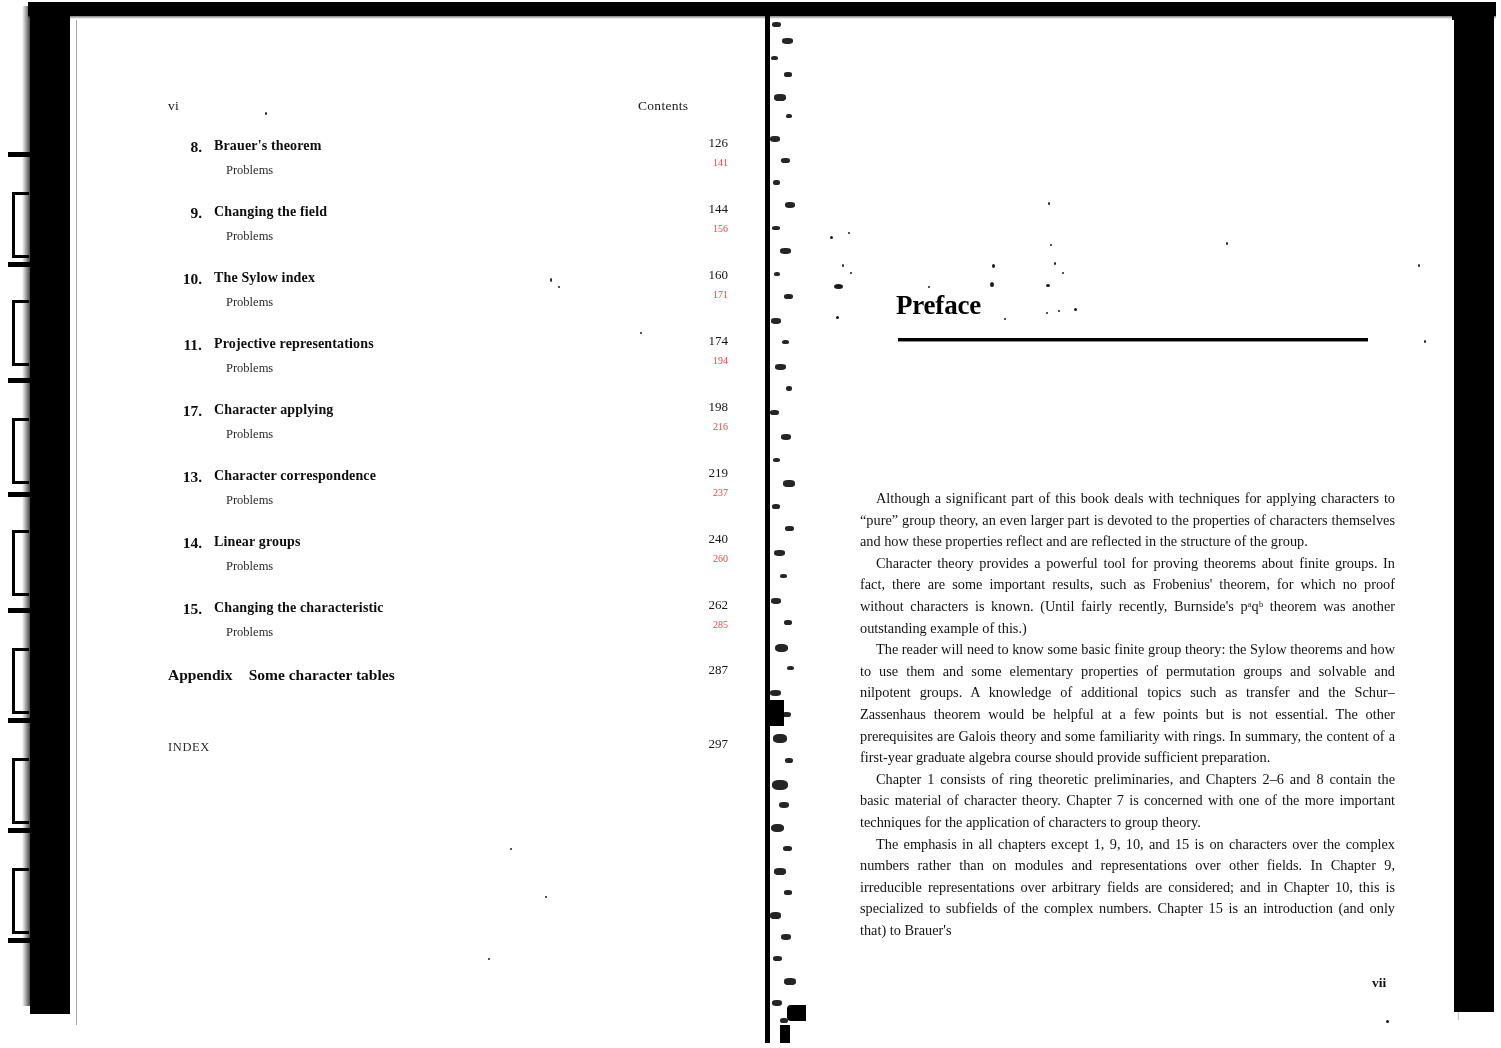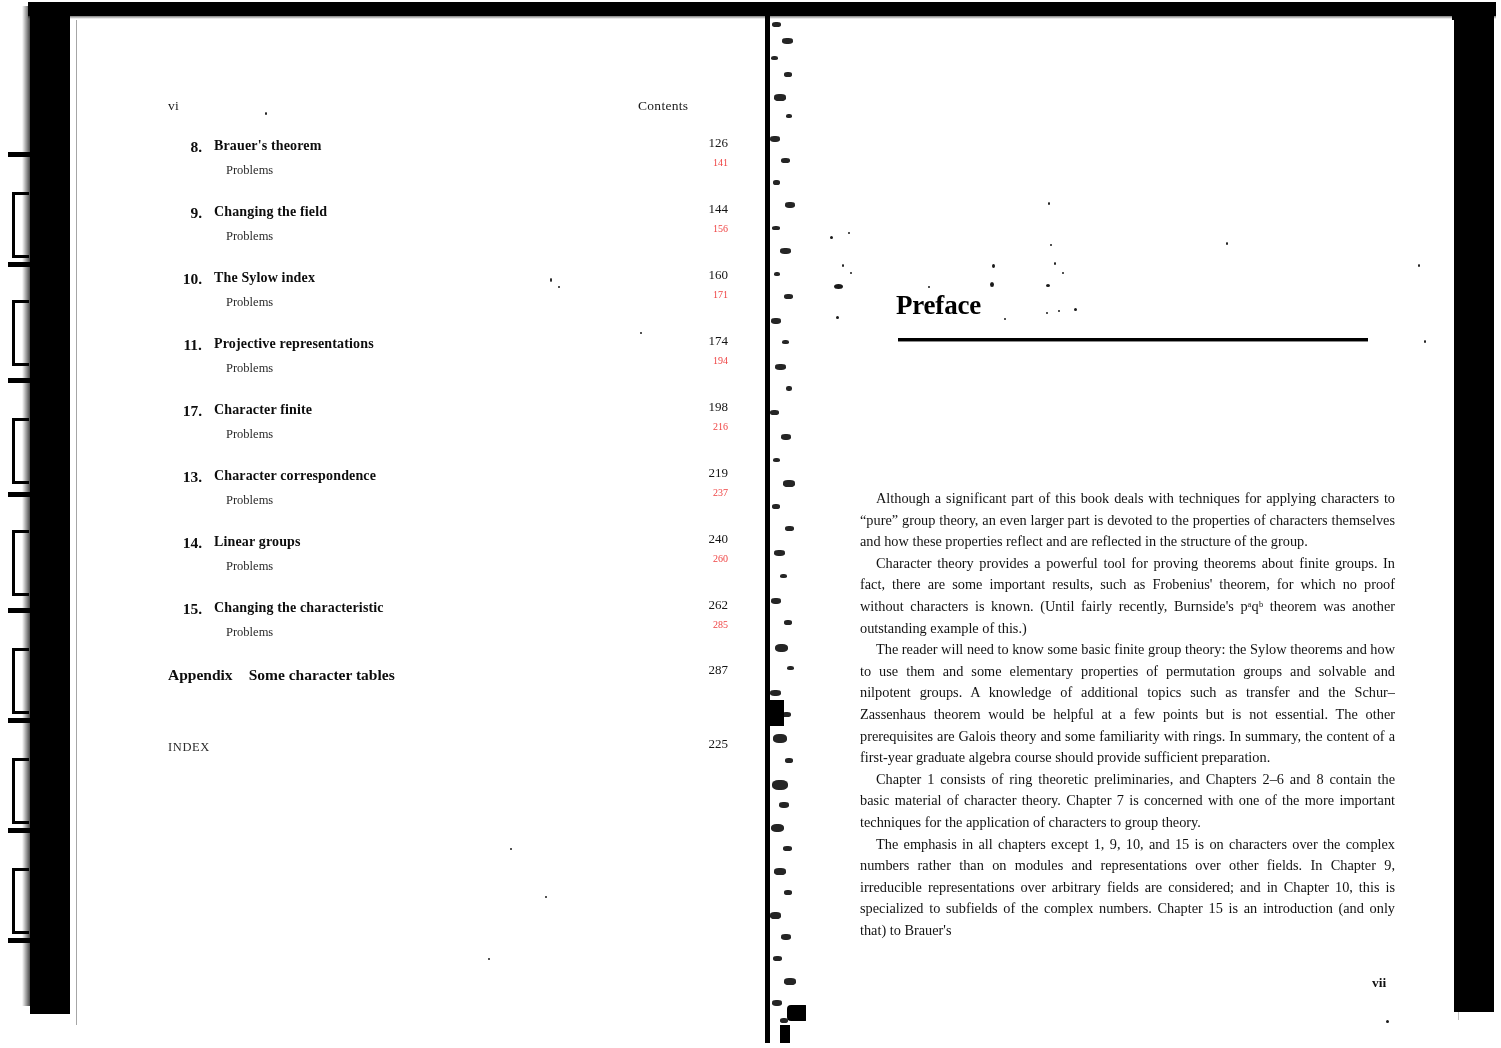--- a/index.html
+++ b/index.html
@@ -396,21 +396,21 @@
       <div class="toc-entry">
         <span class="toc-num">11.</span>
         <span class="toc-title">Projective representations</span>
         <span class="toc-sub">Problems</span>
         <span class="toc-pg-main">174</span>
         <span class="toc-pg-sub">194</span>
       </div>
 
       <div class="toc-entry">
         <span class="toc-num">17.</span>
-        <span class="toc-title">Character finite</span>
+        <span class="toc-title">Character applying</span>
         <span class="toc-sub">Problems</span>
         <span class="toc-pg-main">198</span>
         <span class="toc-pg-sub">216</span>
       </div>
 
       <div class="toc-entry">
         <span class="toc-num">13.</span>
         <span class="toc-title">Character correspondence</span>
         <span class="toc-sub">Problems</span>
         <span class="toc-pg-main">219</span>
@@ -435,21 +435,21 @@
 
       <div class="bm-entry" style="margin-top:12px;">
         <span class="bm-title"><span>Appendix</span><span class="sep"></span><span>Some character tables</span></span>
         <span class="bm-page">287</span>
       </div>
 
 
 
       <div class="bm-entry index" style="margin-top:30px;">
         <span class="bm-title">INDEX</span>
-        <span class="bm-page">225</span>
+        <span class="bm-page">297</span>
       </div>
 
     </div>
   </div>
 
   <div class="page" id="page-right">
 
     <div class="speck" style="left:24px; top:216px; width:3px; height:3px;"></div>
     <div class="speck" style="left:42px; top:212px; width:2px; height:2px;"></div>
     <div class="speck" style="left:36px; top:244px; width:2px; height:3px;"></div>

